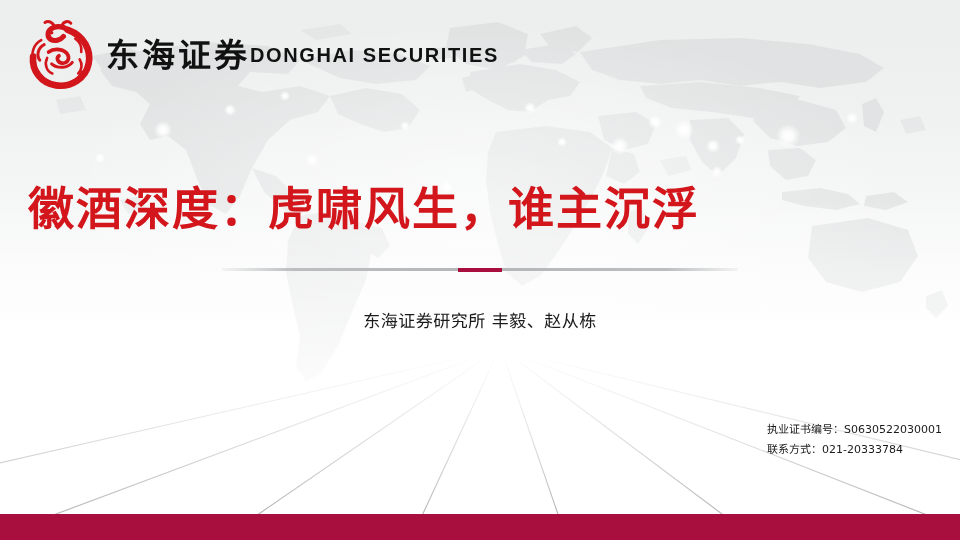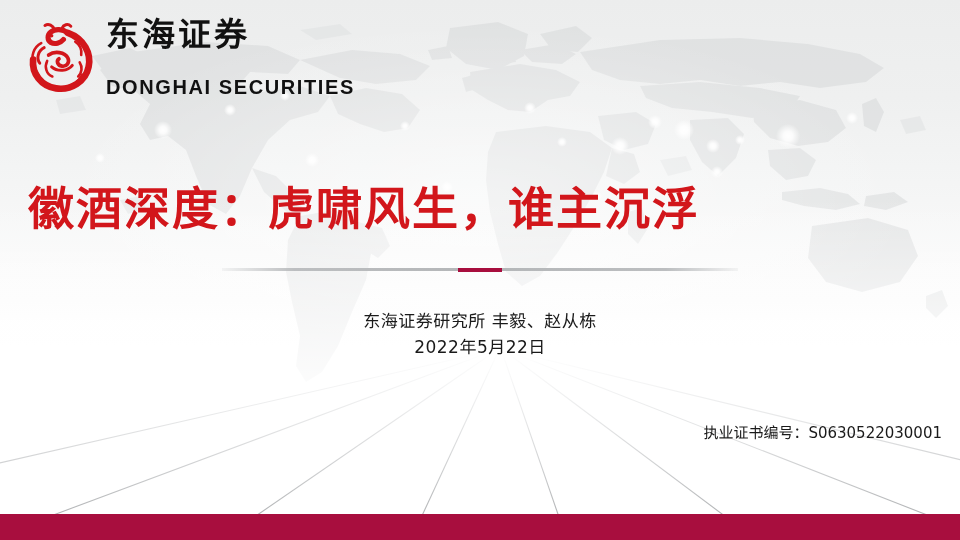--- a/index.html
+++ b/index.html
@@ -75,21 +75,21 @@
   .logo {
     position: absolute;
     left: 22px;
     top: 18px;
     display: flex;
     align-items: center;
     gap: 10px;
   }
   .logo-mark { width: 74px; height: 74px; display: block; }
   .logo-mark svg { display: block; width: 74px; height: 74px; }
-  .logo-text { display: flex; flex-direction: column; line-height: 1; gap: 20px; }
+  .logo-text { display: flex; line-height: 1; }
   .logo-cn {
     font-family: "DejaVu Sans", "Liberation Sans", sans-serif;
     font-size: 33px;
     font-weight: bold;
     letter-spacing: 3px;
     color: #111111;
     white-space: nowrap;
   }
   .logo-en {
     margin-top: 6px;
@@ -161,21 +161,21 @@
 
   
   .contact-block {
     position: absolute;
     right: 18px;
     top: 420px;
     text-align: left;
   }
   .contact-line {
     font-family: "DejaVu Sans", "Liberation Sans", sans-serif;
-    font-size: 15px;
+    font-size: 11px;
     color: #1a1a1a;
     line-height: 1.83;
     white-space: nowrap;
   }
 
   
   .bottom-bar {
     position: absolute;
     left: 0;
     bottom: 0;
@@ -346,22 +346,22 @@
     <h1 class="main-title">徽酒深度：虎啸风生，谁主沉浮</h1>
   </div>
 
   <div class="divider">
     <span class="bar-grey"></span>
     <span class="bar-red"></span>
   </div>
 
   <div class="subtitle-block">
     <div class="sub-line">东海证券研究所  丰毅、赵从栋</div>
-    <div class="sub-line">2022年5月22日</div>
   </div>
 
   <div class="contact-block">
     <div class="contact-line">执业证书编号：S0630522030001</div>
+    <div class="contact-line">联系方式：021-20333784</div>
   </div>
 
   <div class="bottom-bar"></div>
 
 </div>
 
 </body></html>

